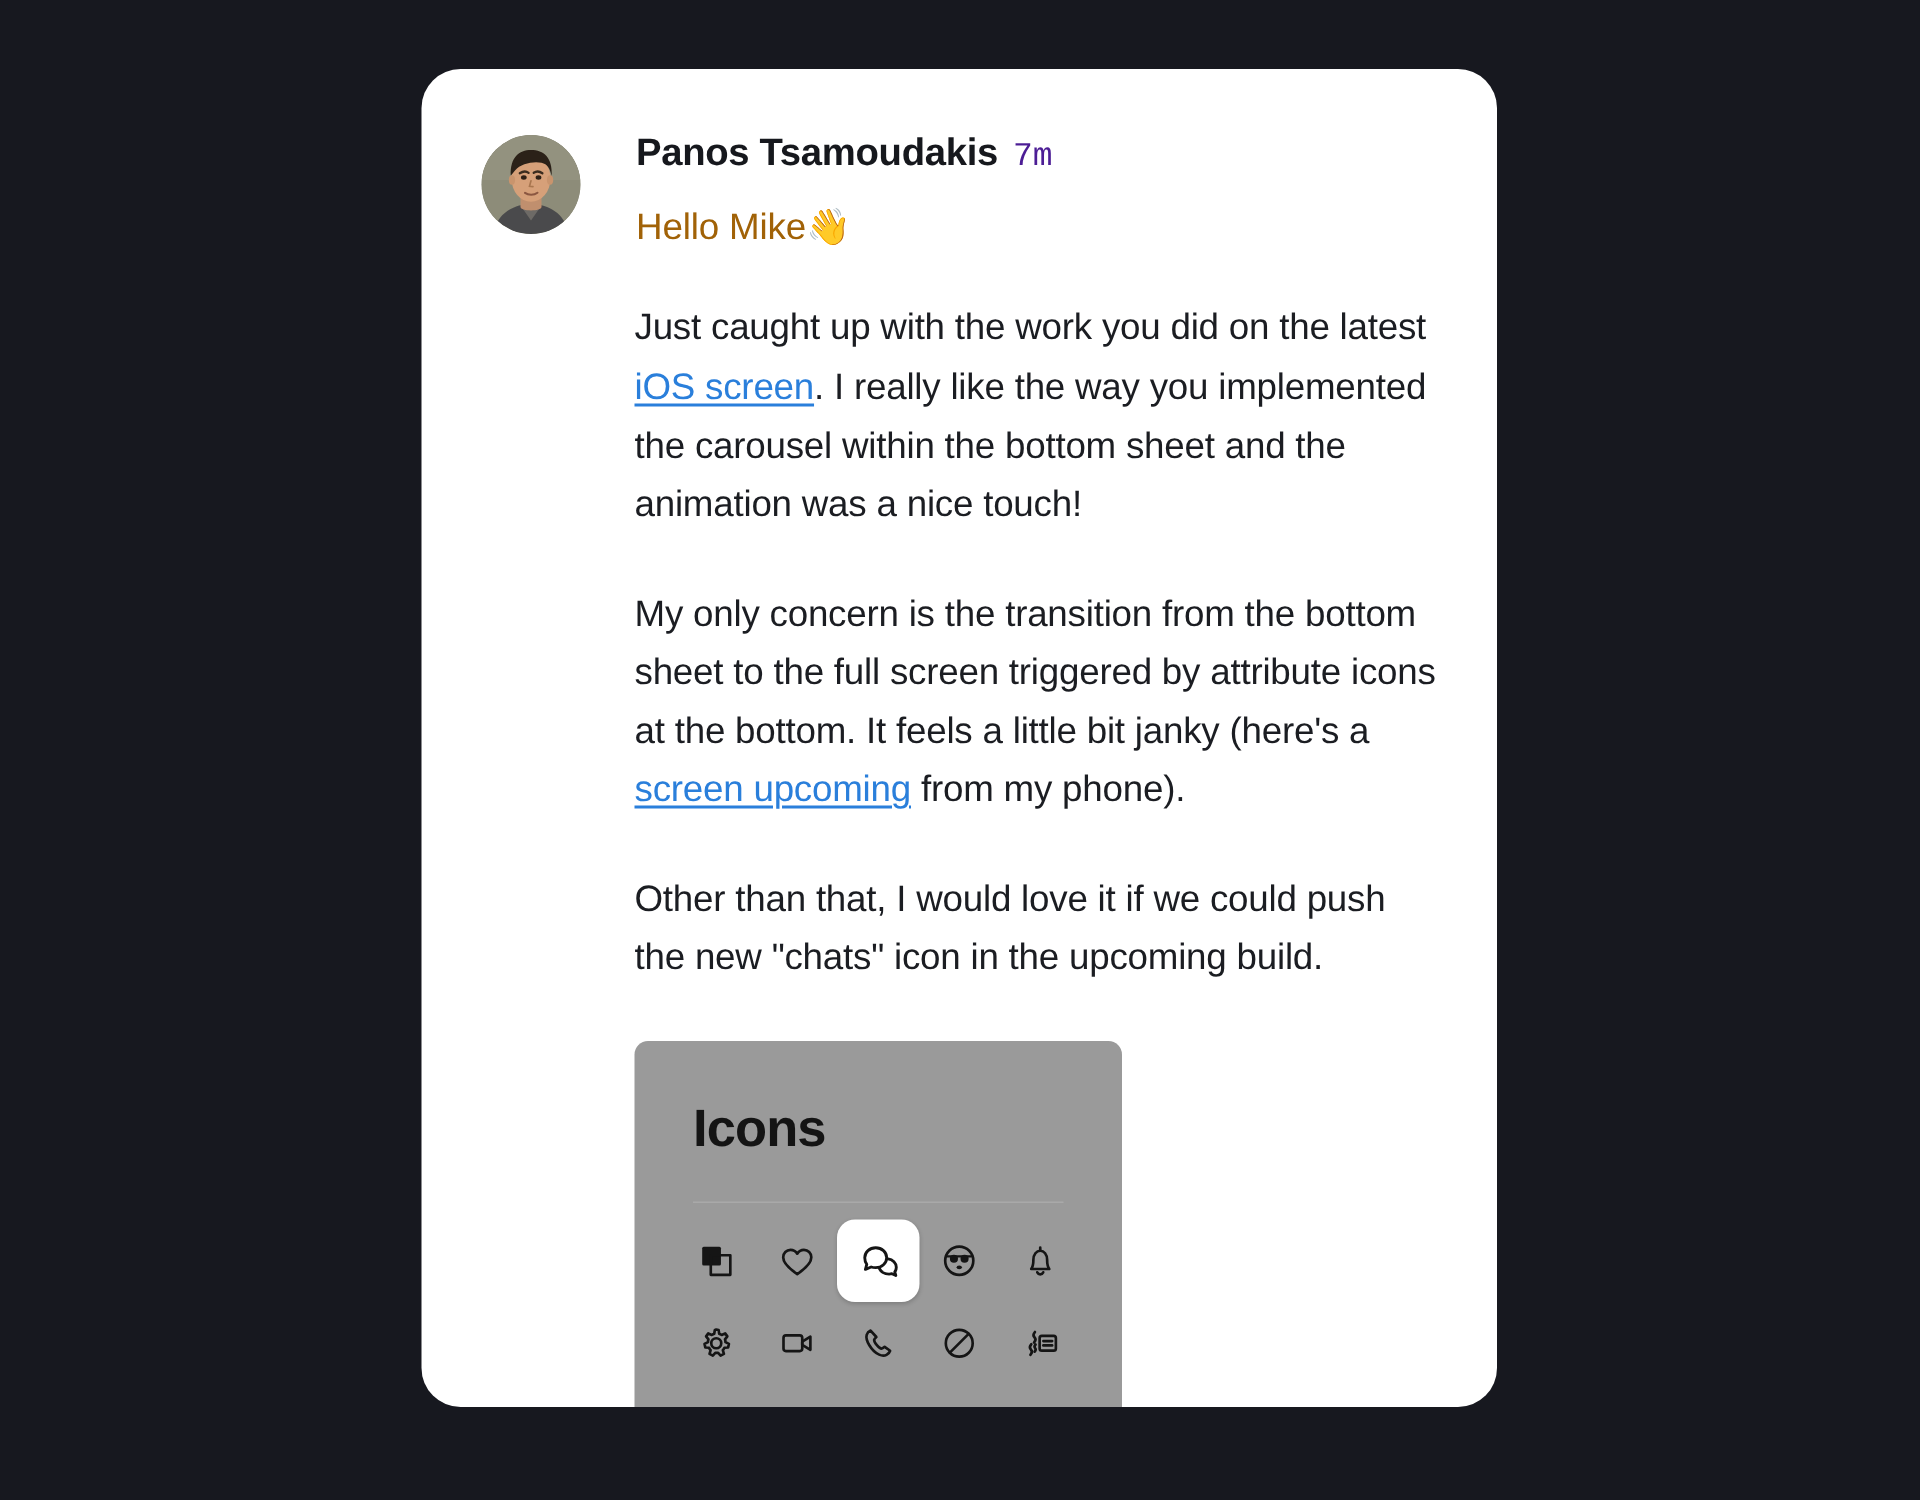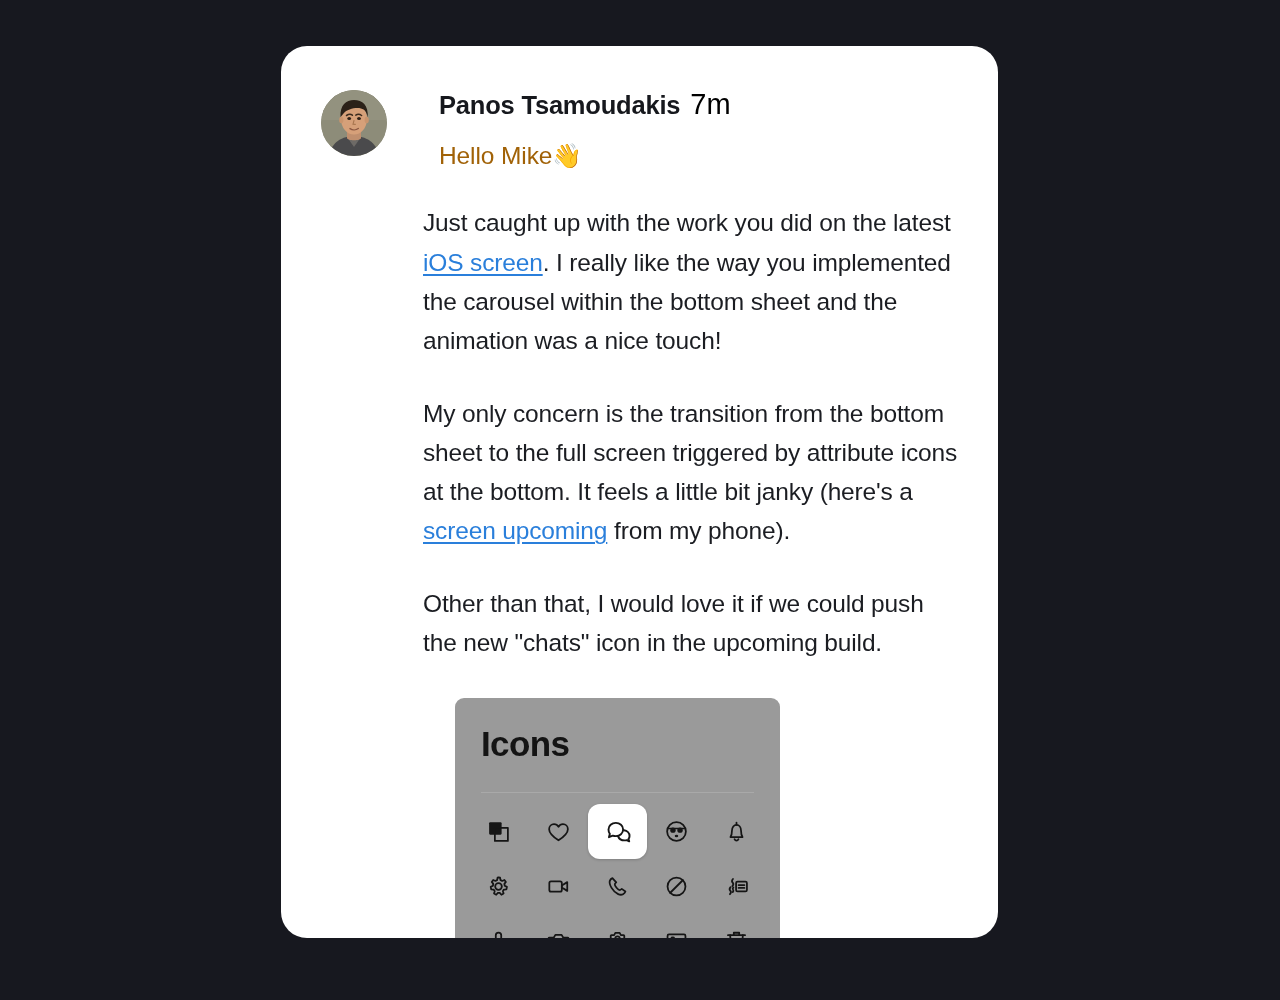--- a/index.html
+++ b/index.html
@@ -24,21 +24,21 @@
     background: #ffffff;
     border-radius: 26px;
     overflow: hidden;
   }
   .card-inner {
     padding: 40px 40px 0 40px;
   }
   .msg-head {
     display: flex;
     align-items: flex-start;
-    gap: 16px;
+    gap: 1px;
     justify-content: space-between;
   }
   .avatar {
     width: 66px; height: 66px;
     border-radius: 50%;
     flex: 0 0 66px;
     overflow: hidden;
     position: relative;
     background: #8e8d7c;
     margin-top: 4px;
@@ -55,23 +55,24 @@
     gap: 10px;
     white-space: nowrap;
   }
   .sender-name {
     font-size: 25.5px;
     font-weight: bold;
     color: #16181d;
     letter-spacing: -0.2px;
   }
   .timestamp {
-    font-size: 29px;
-    color: #000000;
+    font-size: 22px;
+    color: #4c1d95;
     font-weight: normal;
+    font-family: Liberation Mono, monospace;
   }
   .greeting {
     font-size: 24.5px;
     color: #a16207;
     margin-top: 19px;
     line-height: 1.32;
     letter-spacing: -0.1px;
   }
   .wave { font-size: 24px; }
   .body {
@@ -94,23 +95,22 @@
     text-underline-offset: 3px;
     text-decoration-thickness: 1.6px;
   }
   
   .attachment {
     margin-top: 36px;
     width: 325px;
     height: 292px;
     background: #9a9a9a;
     border-radius: 9px;
-    padding: 0;
+    padding: 13px;
     position: relative;
-    margin-left: 32px;
   }
   .attach-title {
     font-size: 35px;
     font-weight: bold;
     color: #141414;
     letter-spacing: -0.6px;
     padding: 26px 0 0 26px;
   }
   .attach-divider {
     height: 1px;

